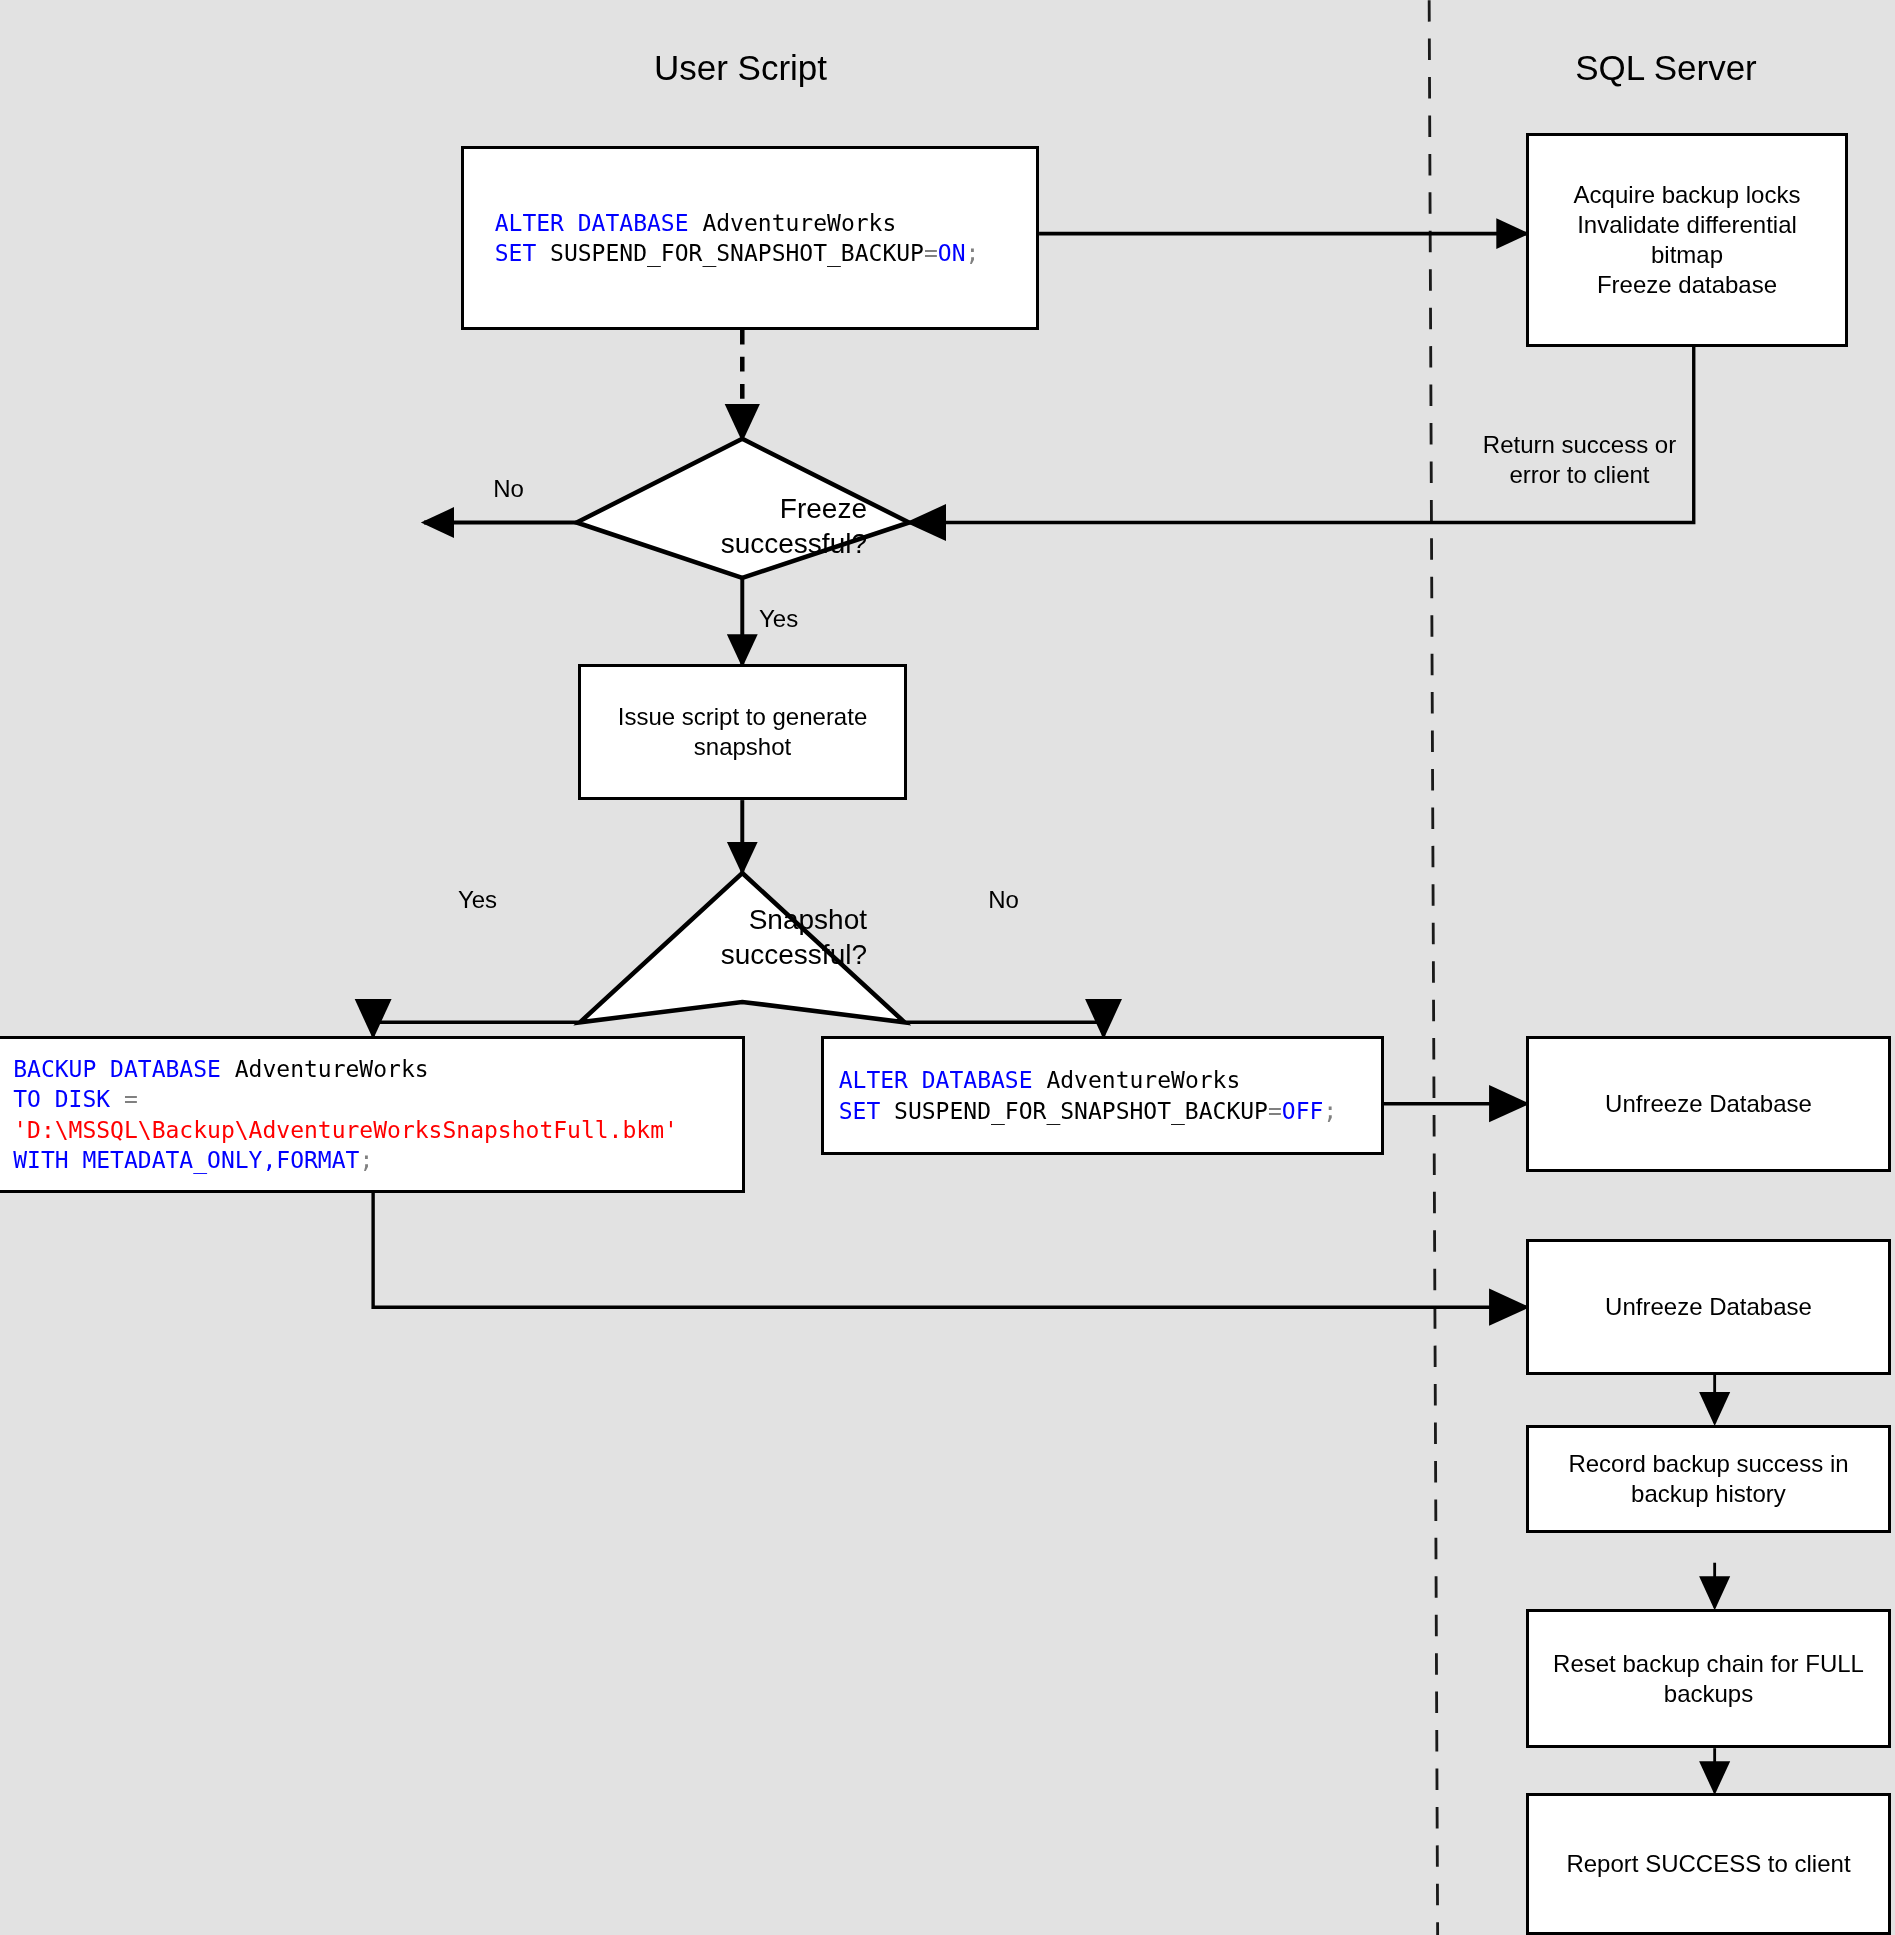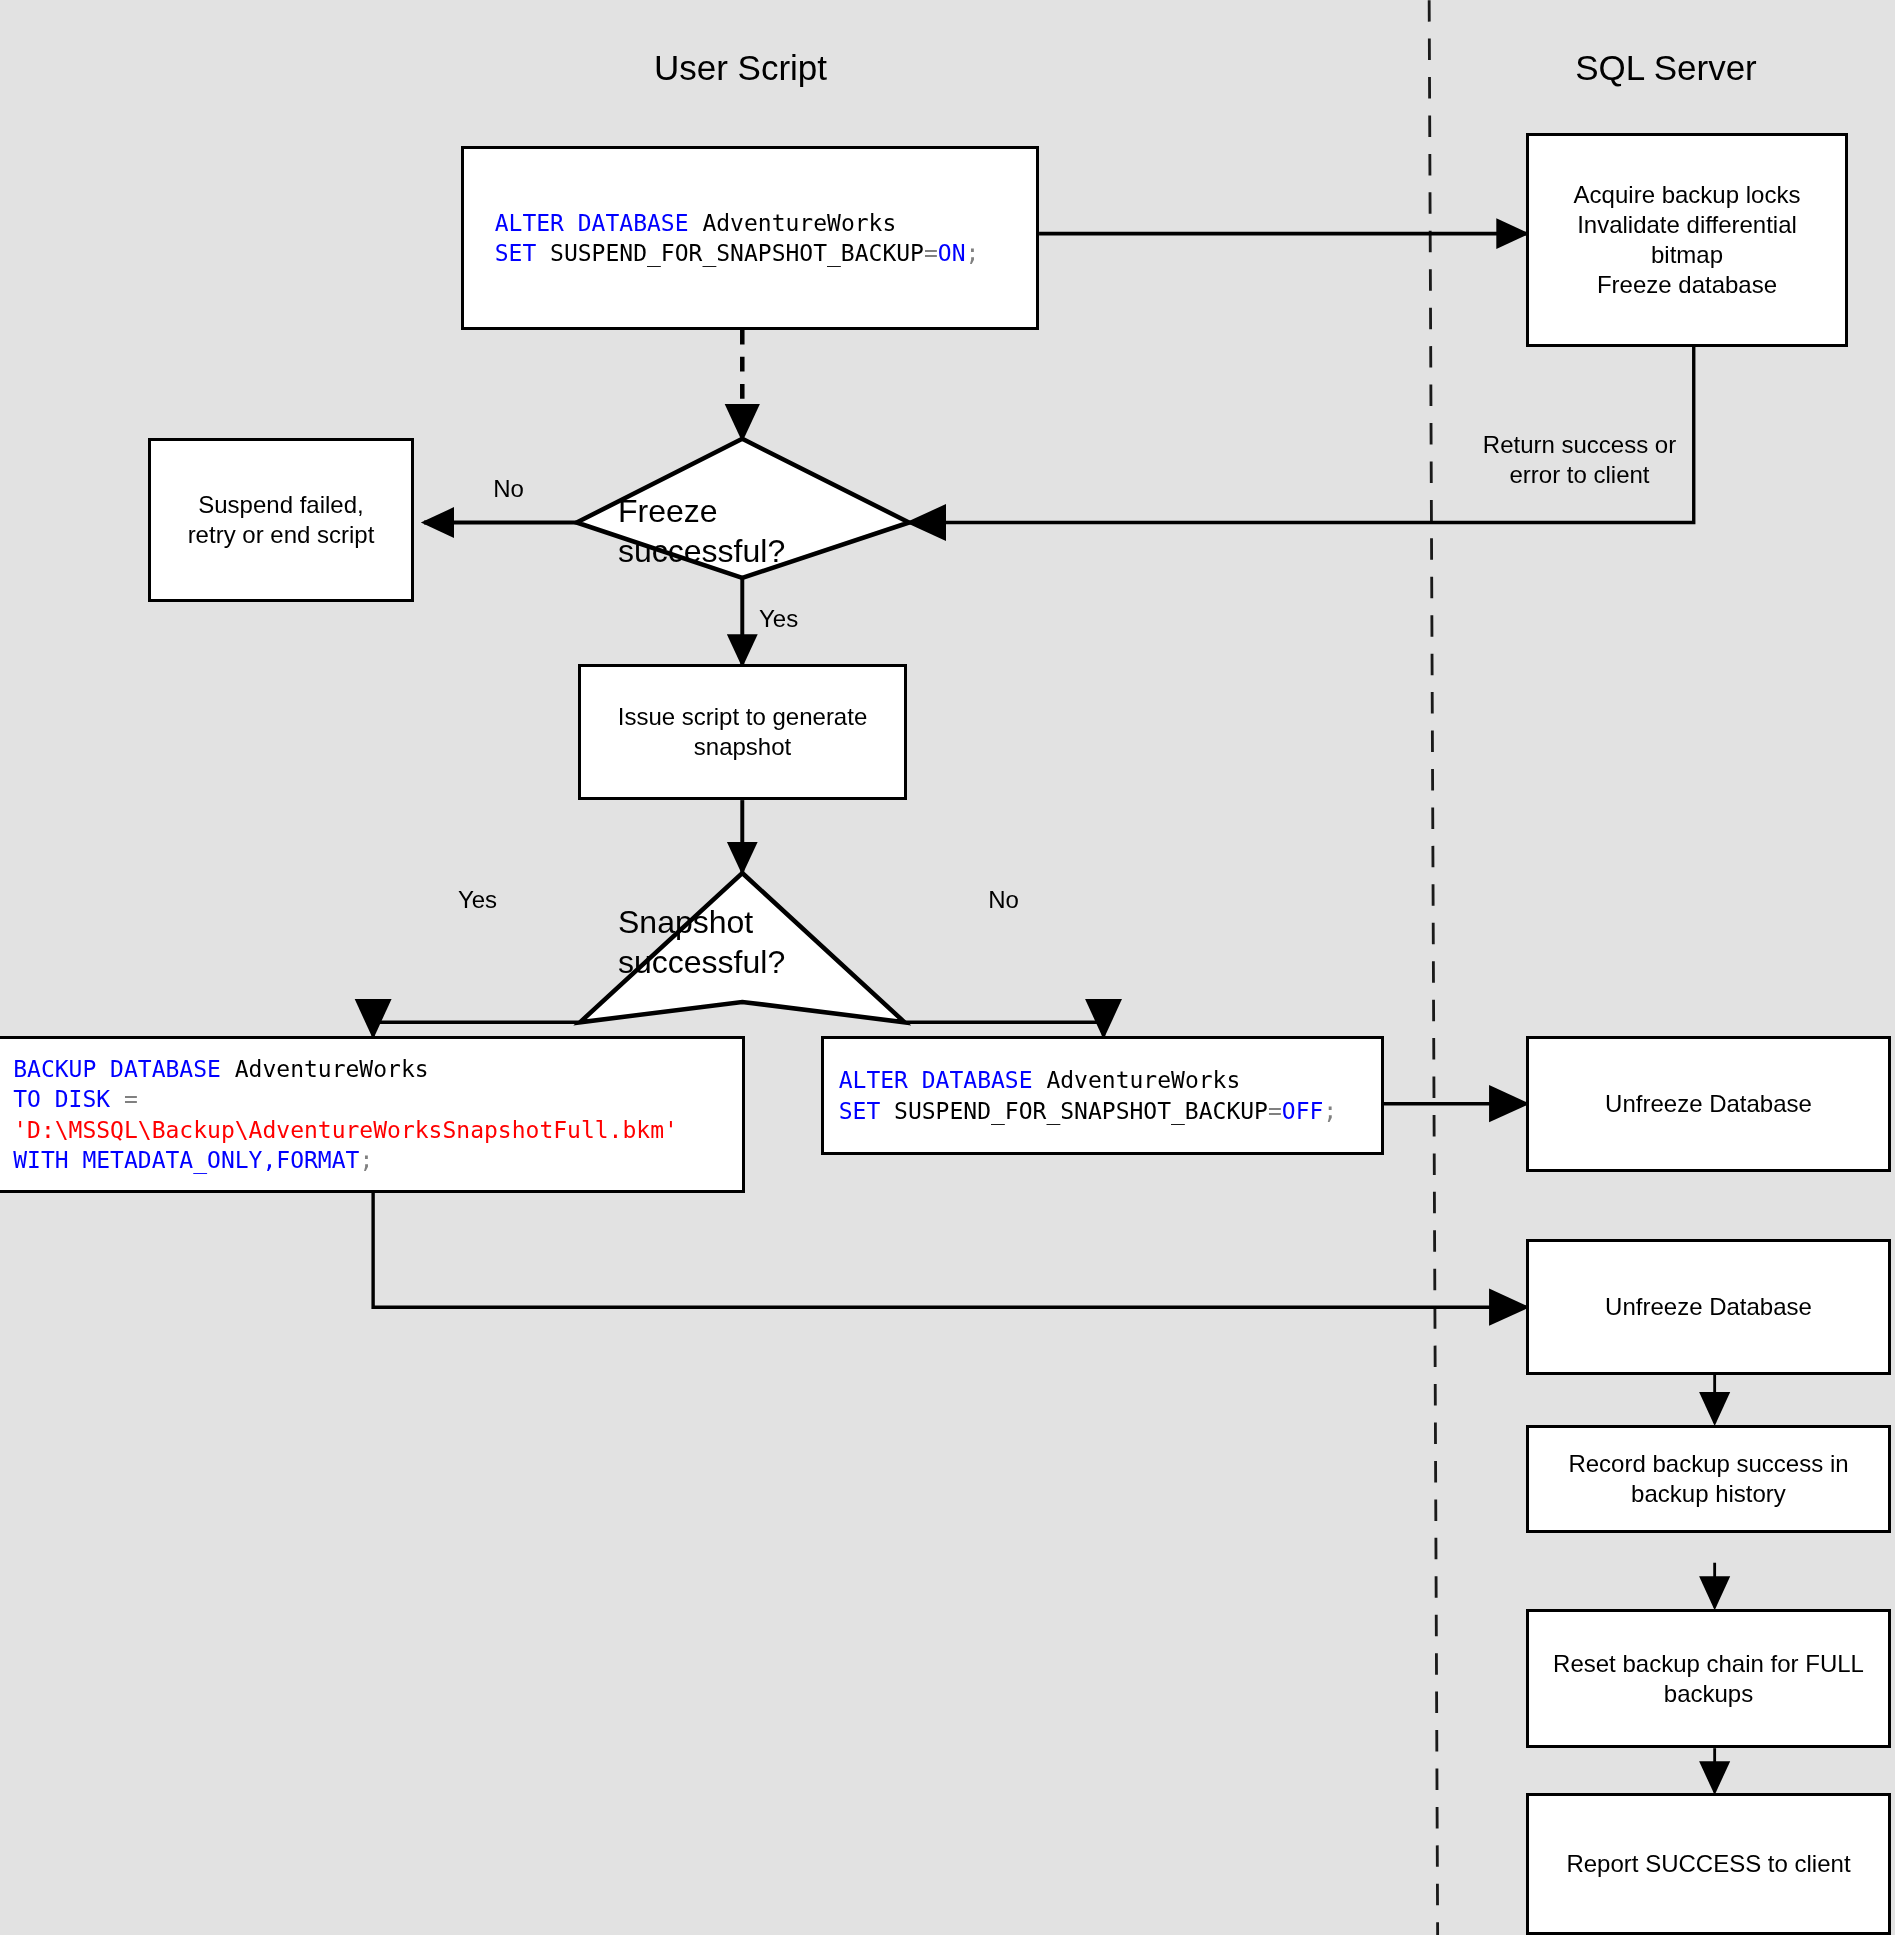--- a/index.html
+++ b/index.html
@@ -74,24 +74,24 @@
     white-space: pre;
   }
   .kw  { color: #0000ff; }
   .str { color: #ff0000; }
   .op  { color: #808080; }
   .id  { color: #000000; }
   
   .diamond-label {
     position: absolute;
     font-family: "Liberation Sans", sans-serif;
-    font-size: 32px;
+    font-size: 28px;
     line-height: 1.26;
     color: #000;
-    text-align: left;
+    text-align: right;
     white-space: pre-line;
     pointer-events: none;
   }
   
   .edge-label {
     position: absolute;
     font-family: "Liberation Sans", sans-serif;
     font-size: 24px;
     line-height: 1.26;
     color: #000;
@@ -169,24 +169,20 @@
 <span class="kw">SET </span><span class="id">SUSPEND_FOR_SNAPSHOT_BACKUP</span><span class="op">=</span><span class="kw">ON</span><span class="op">;</span></pre>
   </div>
 
   <div class="node" style="left:1526px; top:133px; width:322px; height:214px;">
     <div class="label">Acquire backup locks
 Invalidate differential
 bitmap
 Freeze database</div>
   </div>
 
-  <div class="node" style="left:148px; top:438px; width:266px; height:164px;">
-    <div class="label">Suspend failed,
-retry or end script</div>
-  </div>
 
   <div class="diamond-label" style="left:618px; top:491px; width:249px;">Freeze
 successful?</div>
 
   <div class="node" style="left:578px; top:664px; width:329px; height:136px;">
     <div class="label">Issue script to generate
 snapshot</div>
   </div>
 
   <div class="diamond-label" style="left:618px; top:902px; width:249px;">Snapshot

